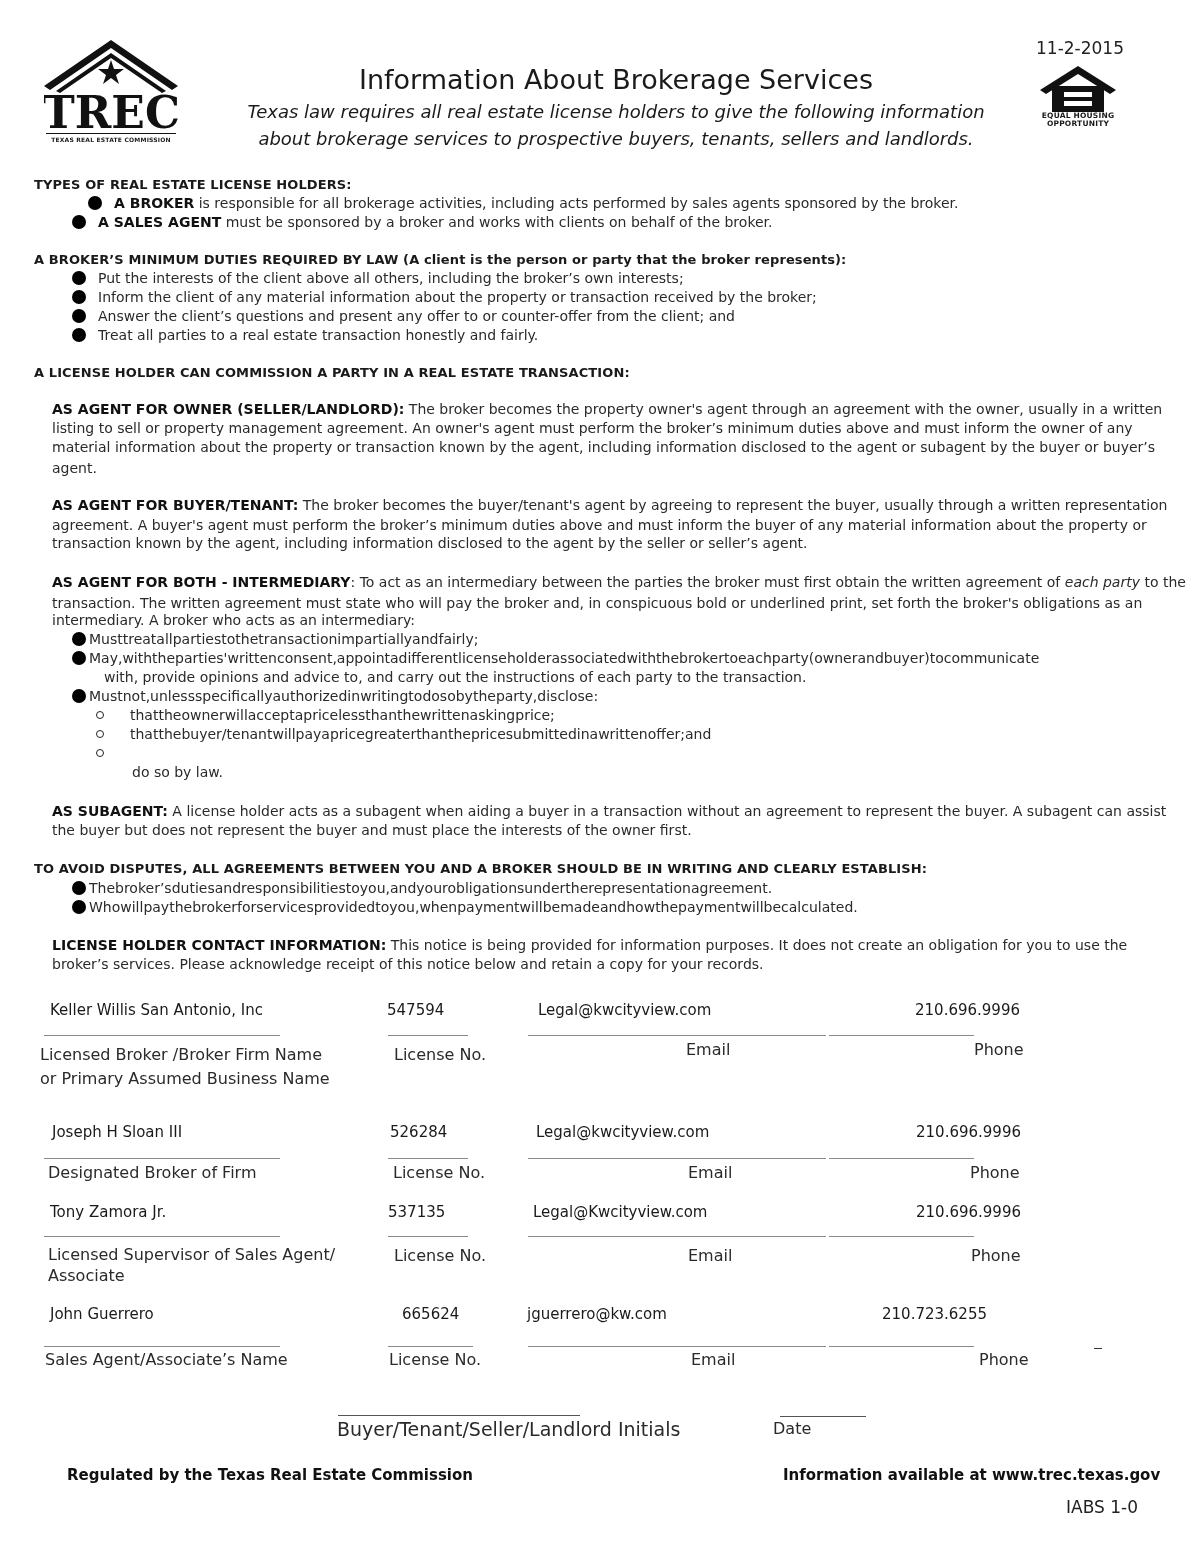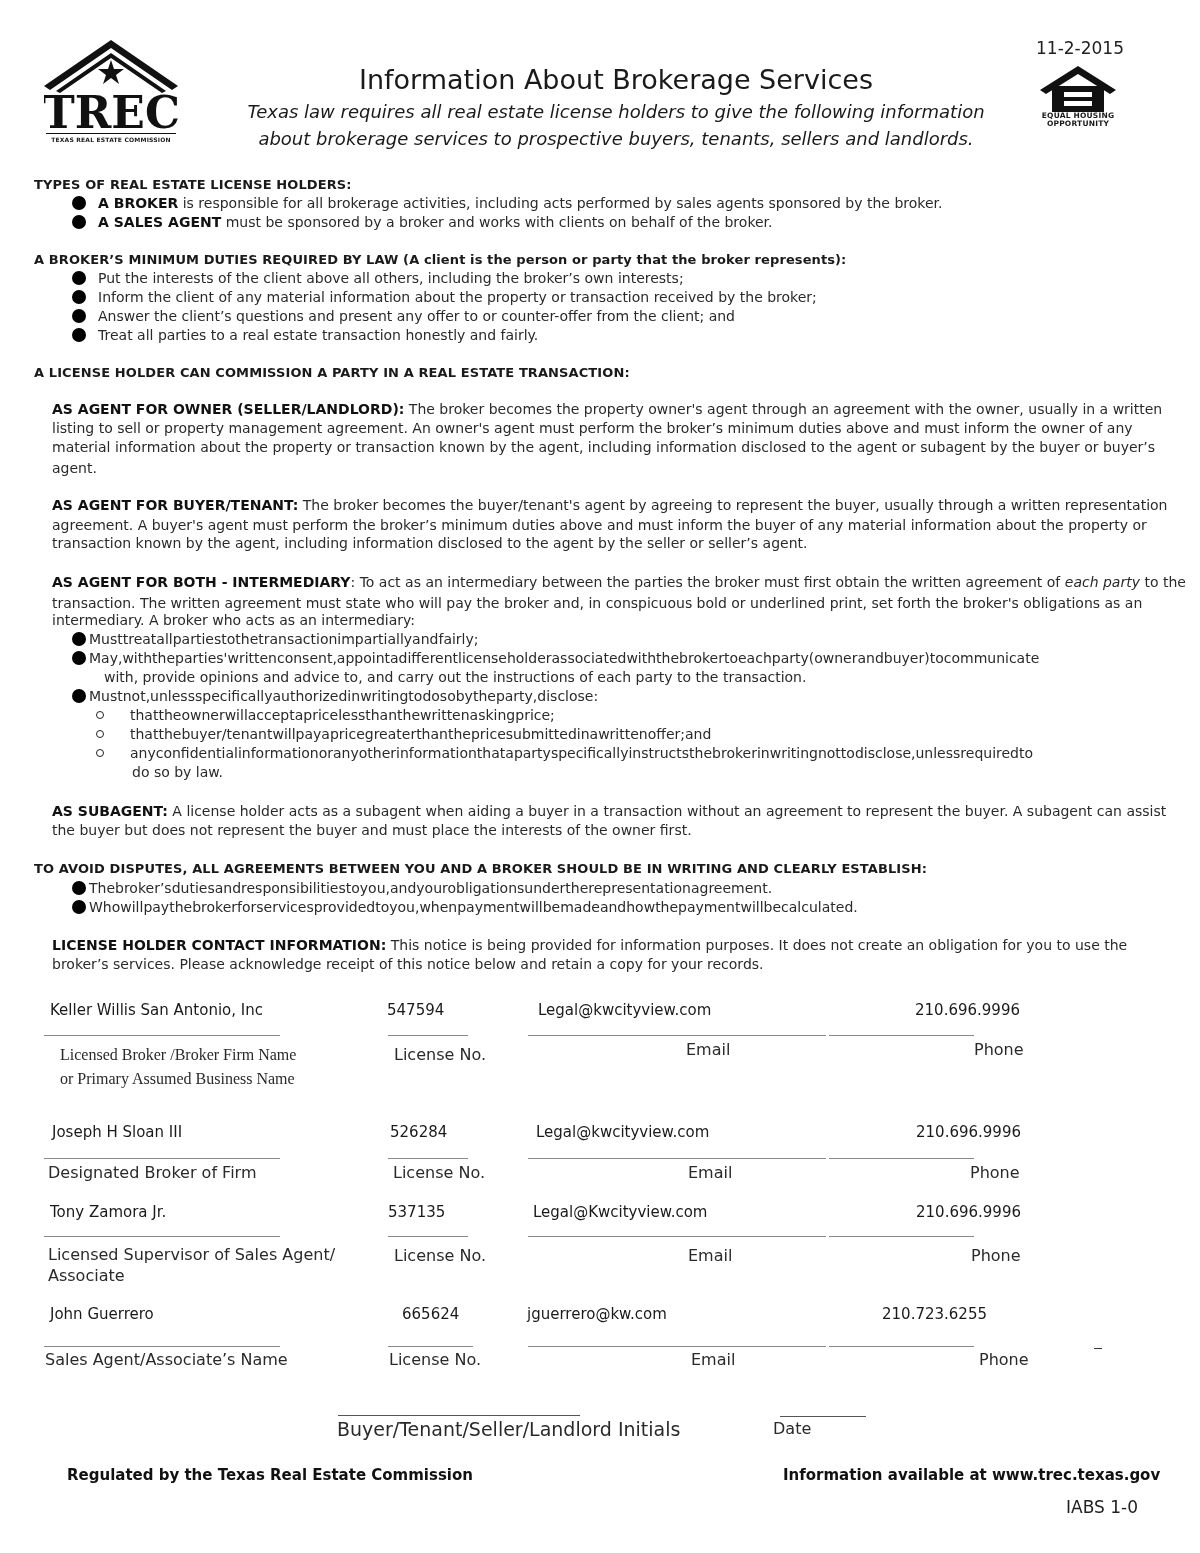--- a/index.html
+++ b/index.html
@@ -63,21 +63,21 @@
     <polygon points="38,0 76,24 70,28 38,8 6,28 0,24" fill="#111"></polygon>
     <rect x="12" y="20" width="52" height="26" fill="#111"></rect>
     <rect x="24" y="26" width="28" height="5" fill="#fff"></rect>
     <rect x="24" y="35" width="28" height="5" fill="#fff"></rect>
   </svg>
   <div class="t">EQUAL HOUSING</div>
   <div class="t">OPPORTUNITY</div>
 </div>
 
 <div class="abs h" style="left:34px; top:177px;">TYPES OF REAL ESTATE LICENSE HOLDERS:</div>
-<div class="abs bullet-row" style="left:72px; top:194px;">
+<div class="abs bullet-row" style="left:88px; top:194px;">
   <span class="dot"></span><span class="b">A BROKER</span><span> is responsible for all brokerage activities, including acts performed by sales agents sponsored by the broker.</span>
 </div>
 <div class="abs bullet-row" style="left:72px; top:213px;">
   <span class="dot"></span><span class="b">A SALES AGENT</span><span> must be sponsored by a broker and works with clients on behalf of the broker.</span>
 </div>
 
 <div class="abs h" style="left:34px; top:252px;">A BROKER’S MINIMUM DUTIES REQUIRED BY LAW (A client is the person or party that the broker represents):</div>
 <div class="abs bullet-row" style="left:72px; top:269px;"><span class="dot"></span><span>Put the interests of the client above all others, including the broker’s own interests;</span></div>
 <div class="abs bullet-row" style="left:72px; top:288px;"><span class="dot"></span><span>Inform the client of any material information about the property or transaction received by the broker;</span></div>
 <div class="abs bullet-row" style="left:72px; top:307px;"><span class="dot"></span><span>Answer the client’s questions and present any offer to or counter-offer from the client; and</span></div>
@@ -104,21 +104,21 @@
   <div style="white-space:nowrap; line-height:17px;">intermediary. A broker who acts as an intermediary:</div>
 </div>
 
 <div class="abs bullet-row" style="left:72px; top:630px;"><span class="dot tight"></span><span>Musttreatallpartiestothetransactionimpartiallyandfairly;</span></div>
 <div class="abs bullet-row" style="left:72px; top:649px;"><span class="dot tight"></span><span>May,withtheparties'writtenconsent,appointadifferentlicenseholderassociatedwiththebrokertoeachparty(ownerandbuyer)tocommunicate</span></div>
 <div class="abs bullet-row" style="left:104px; top:668px;">with, provide opinions and advice to, and carry out the instructions of each party to the transaction.</div>
 <div class="abs bullet-row" style="left:72px; top:687px;"><span class="dot tight"></span><span>Mustnot,unlessspecificallyauthorizedinwritingtodosobytheparty,disclose:</span></div>
 
 <div class="abs bullet-row" style="left:96px; top:706px;"><span class="circ"></span><span style="margin-left:26px;">thattheownerwillacceptapricelessthanthewrittenaskingprice;</span></div>
 <div class="abs bullet-row" style="left:96px; top:725px;"><span class="circ"></span><span style="margin-left:26px;">thatthebuyer/tenantwillpayapricegreaterthanthepricesubmittedinawrittenoffer;and</span></div>
-<div class="abs bullet-row" style="left:96px; top:744px;"><span class="circ"></span><span style="margin-left:26px;">anyconfidentialinformationoranyotherinformationthatapartyspecificallyinstructsthebrokerinwritingnottodisclose,unlessrequiredto</span></div>
+<div class="abs bullet-row" style="left:96px; top:744px;"><span class="circ"></span></div>
 <div class="abs bullet-row" style="left:132px; top:763px;">do so by law.</div>
 
 <div class="abs p" style="left:52px; top:802px; width:1140px;">
   <div style="white-space:nowrap;"><span class="b">AS SUBAGENT:</span><span> A license holder acts as a subagent when aiding a buyer in a transaction without an agreement to represent the buyer. A subagent can assist</span></div>
   <div style="white-space:nowrap;">the buyer but does not represent the buyer and must place the interests of the owner first.</div>
 </div>
 
 <div class="abs h" style="left:34px; top:861px;">TO AVOID DISPUTES, ALL AGREEMENTS BETWEEN YOU AND A BROKER SHOULD BE IN WRITING AND CLEARLY ESTABLISH:</div>
 <div class="abs bullet-row" style="left:72px; top:879px;"><span class="dot tight"></span><span>Thebroker’sdutiesandresponsibilitiestoyou,andyourobligationsundertherepresentationagreement.</span></div>
 <div class="abs bullet-row" style="left:72px; top:898px;"><span class="dot tight"></span><span>Whowillpaythebrokerforservicesprovidedtoyou,whenpaymentwillbemadeandhowthepaymentwillbecalculated.</span></div>
@@ -129,21 +129,21 @@
 </div>
 
 <div class="abs cv" style="left:50px; top:1001px;">Keller Willis San Antonio, Inc</div>
 <div class="abs cv" style="left:387px; top:1001px;">547594</div>
 <div class="abs cv" style="left:538px; top:1001px;">Legal@kwcityview.com</div>
 <div class="abs cv" style="left:915px; top:1001px;">210.696.9996</div>
 <div class="abs ln" style="left:44px; top:1035px; width:236px;"></div>
 <div class="abs ln" style="left:388px; top:1035px; width:80px;"></div>
 <div class="abs ln" style="left:528px; top:1035px; width:298px;"></div>
 <div class="abs ln" style="left:829px; top:1035px; width:145px;"></div>
-<div class="abs cl" style="left:60px; top:1043px;font-family:Liberation Serif, serif;">
+<div class="abs cl" style="left:40px; top:1043px;">
   <div>Licensed Broker /Broker Firm Name</div>
   <div>or Primary Assumed Business Name</div>
 </div>
 <div class="abs cl" style="left:394px; top:1043px;">License No.</div>
 <div class="abs cl" style="left:686px; top:1038px;">Email</div>
 <div class="abs cl" style="left:974px; top:1038px;">Phone</div>
 
 <div class="abs cv" style="left:52px; top:1123px;">Joseph H Sloan III</div>
 <div class="abs cv" style="left:390px; top:1123px;">526284</div>
 <div class="abs cv" style="left:536px; top:1123px;">Legal@kwcityview.com</div>

